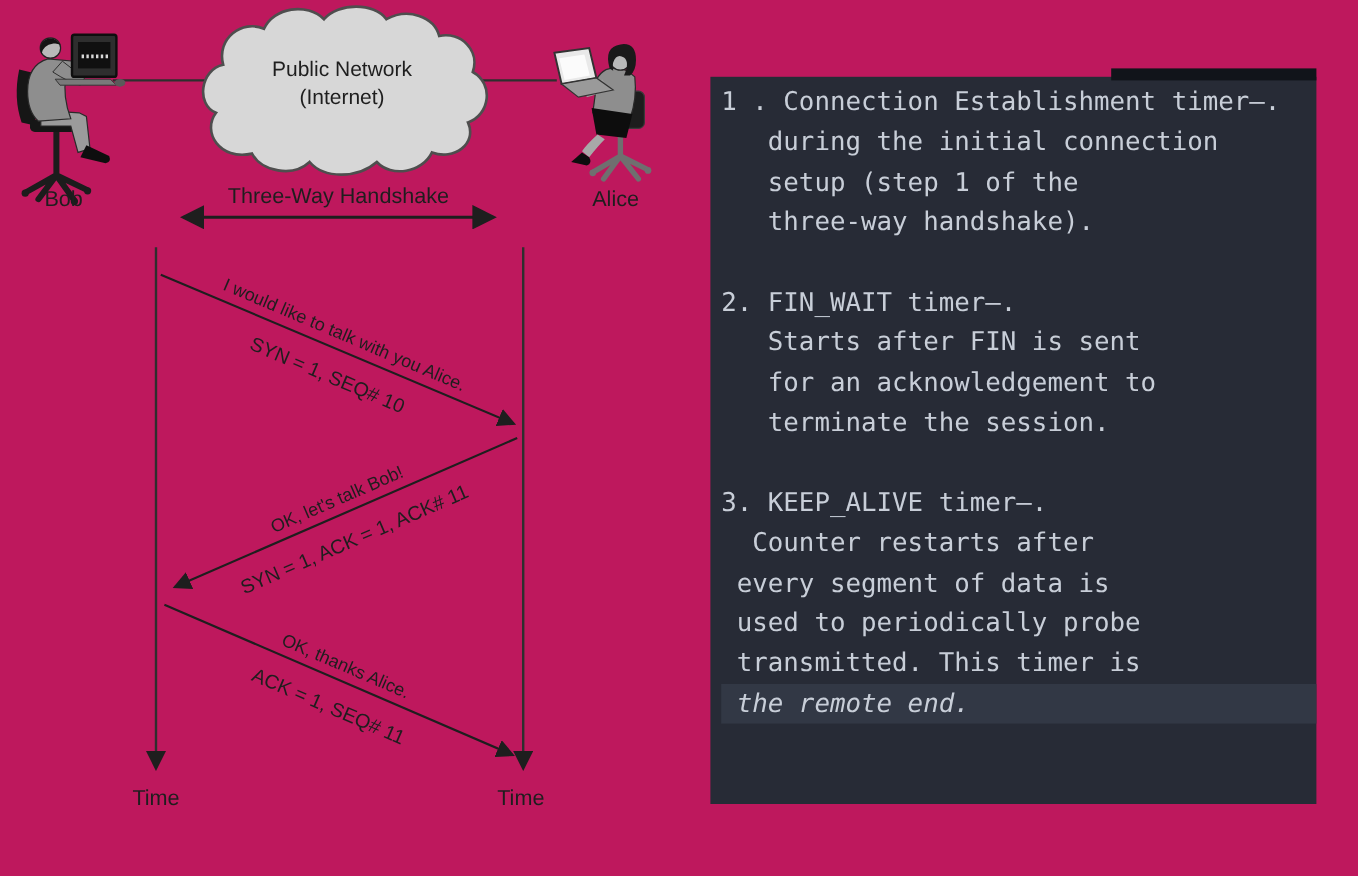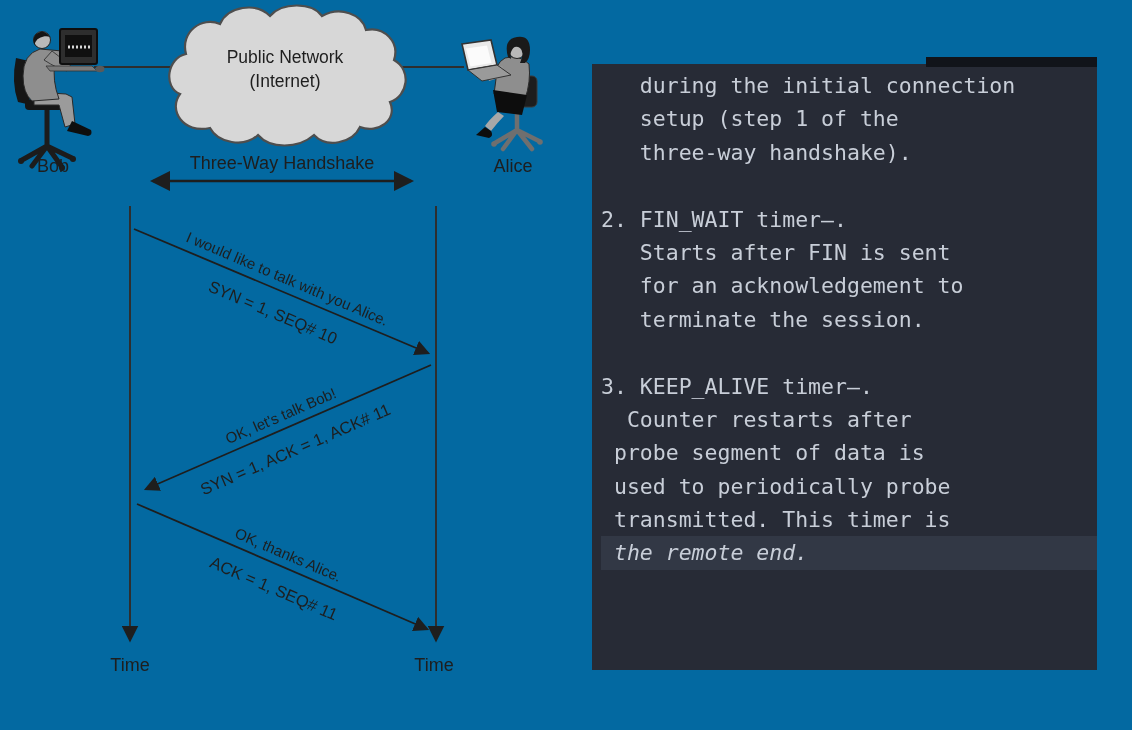--- a/index.html
+++ b/index.html
@@ -4,21 +4,21 @@
 <style>
   :root{
     --term-bg:#272b36;
     --term-text:#c8ced8;
     --term-hl:#323845;
     --term-strip:#11141a;
     --ink:#1e1e1e;
   }
   *{box-sizing:border-box;}
   html,body{margin:0;padding:0;background:#ffffff;}
-  #stage{position:relative;width:1132px;height:730px;background:#0369a1;overflow:hidden;
+  #stage{position:relative;width:1132px;height:730px;background:#be185d;overflow:hidden;
          font-family:"Liberation Sans",sans-serif;}
   #diagram{position:absolute;left:0;top:0;}
   .dia-label{font-family:"Liberation Sans",sans-serif;fill:var(--ink);}
   #terminal{position:absolute;left:592px;top:64px;width:505px;height:606px;
             background:var(--term-bg);padding-top:5px;}
   .term-line{height:33.4px;line-height:33.4px;white-space:pre;margin-left:9px;
              font-family:"DejaVu Sans Mono",monospace;font-size:21.5px;
              color:var(--term-text);letter-spacing:0;}
   .term-line.hl{background:var(--term-hl);font-style:italic;}
   #topstrip{position:absolute;left:926px;top:57px;width:171px;height:10px;
@@ -119,32 +119,33 @@
     <g transform="translate(283,567) rotate(23.3)">
       <text class="dia-label" x="0" y="-8" font-size="15" text-anchor="middle">OK, thanks Alice.</text>
       <text class="dia-label" x="0" y="29" font-size="16.5" text-anchor="middle">ACK = 1, SEQ# 11</text>
     </g>
 
     <text class="dia-label" x="130" y="671" font-size="18" text-anchor="middle">Time</text>
     <text class="dia-label" x="434" y="671" font-size="18" text-anchor="middle">Time</text>
   </svg>
 
   <div id="terminal">
+    <div class="term-line">1 . Connection Establishment timer—.</div>
     <div class="term-line">   during the initial connection</div>
     <div class="term-line">   setup (step 1 of the</div>
     <div class="term-line">   three-way handshake).</div>
     <div class="term-line"></div>
     <div class="term-line">2. FIN_WAIT timer—.</div>
     <div class="term-line">   Starts after FIN is sent</div>
     <div class="term-line">   for an acknowledgement to</div>
     <div class="term-line">   terminate the session.</div>
     <div class="term-line"></div>
     <div class="term-line">3. KEEP_ALIVE timer—.</div>
     <div class="term-line">  Counter restarts after</div>
-    <div class="term-line"> probe segment of data is</div>
+    <div class="term-line"> every segment of data is</div>
     <div class="term-line"> used to periodically probe</div>
     <div class="term-line"> transmitted. This timer is</div>
     <div class="term-line hl"> the remote end.</div>
   </div>
 
   <div id="topstrip"></div>
 
 </div>
 
 </body></html>

